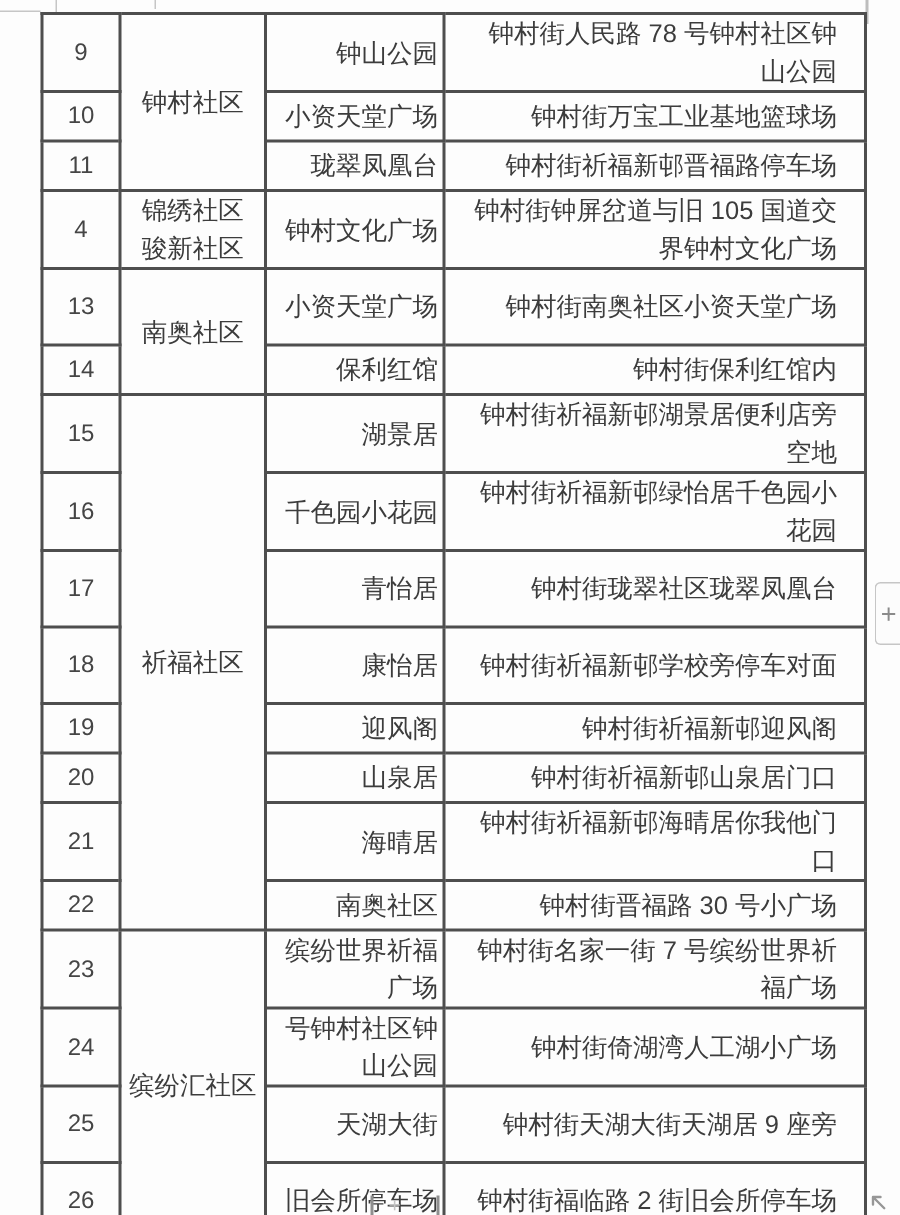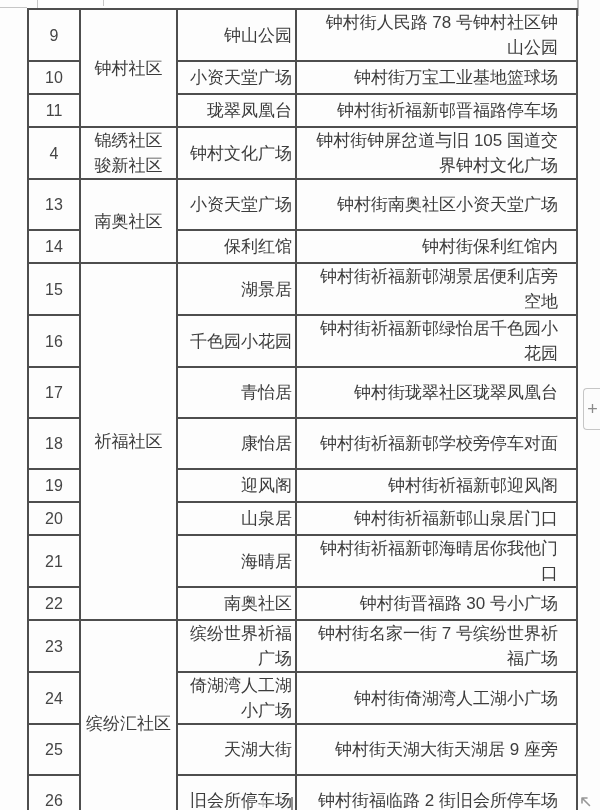--- a/index.html
+++ b/index.html
@@ -154,21 +154,21 @@
         <td class="address">钟村街晋福路 30 号小广场</td>
       </tr>
       <tr class="double">
         <td class="no">23</td>
         <td class="community" rowspan="4">缤纷汇社区</td>
         <td class="place">缤纷世界祈福广场</td>
         <td class="address">钟村街名家一街 7 号缤纷世界祈福广场</td>
       </tr>
       <tr class="double">
         <td class="no">24</td>
-        <td class="place">倚湖湾人工湖小广场</td>
+        <td class="place">号钟村社区钟山公园</td>
         <td class="address">钟村街倚湖湾人工湖小广场</td>
       </tr>
       <tr class="double">
         <td class="no">25</td>
         <td class="place">天湖大街</td>
         <td class="address">钟村街天湖大街天湖居 9 座旁</td>
       </tr>
       <tr class="double">
         <td class="no">26</td>
         <td class="place">旧会所停车场</td>

